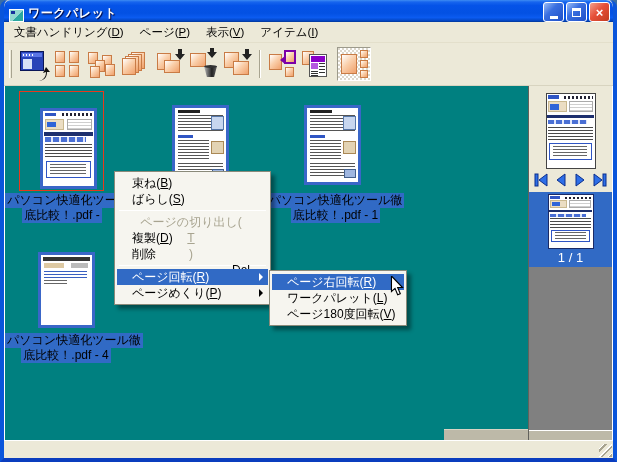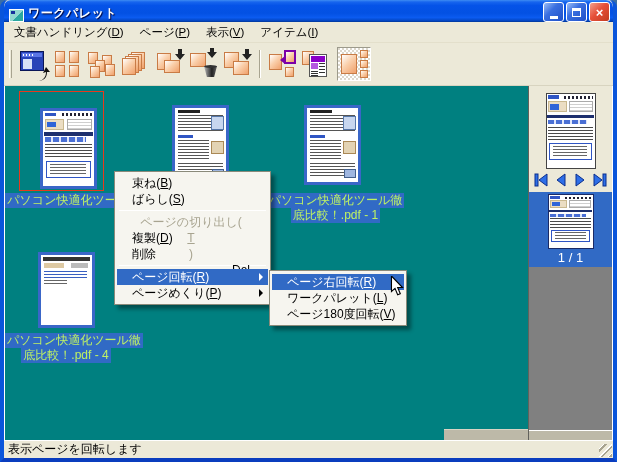--- a/index.html
+++ b/index.html
@@ -53,21 +53,21 @@
   .rp-nav .nbtn{width:17px;height:16px;display:flex;align-items:center;justify-content:center;}
   .rp-sel{background:#316AC5;flex:0 0 75px;display:flex;flex-direction:column;align-items:center;}
   .rp-selpage{width:46px;height:55px;background:#fff;border:1px solid #1a2a66;position:relative;overflow:hidden;margin-top:2px;}
   .rp-pagenum{color:#fff;font-size:13px;margin-top:1px;}
   .rp-gray{flex:1;background:#808080;}
   .rp-bstrip{flex:0 0 10px;background:#BDB9A8;border-top:1px solid #fff;}
   .bottom-strip{position:absolute;left:439px;right:0;bottom:0;height:11px;background:#BDB9A8;border-top:1px solid #D8D4C4;}
   
   .sel-rect{position:absolute;border:1px solid #E8391D;}
   .thumb{position:absolute;background:#fff;border:3px solid #3A66C8;overflow:hidden;}
-  .thumb-label{position:absolute;text-align:center;font-size:12px;line-height:15px;color:#bef264;white-space:nowrap;}
+  .thumb-label{position:absolute;text-align:center;font-size:12px;line-height:15px;color:#000000;white-space:nowrap;}
   .thumb-label span{background:#316AC5;padding:0 2px;display:inline-block;}
   
   .pm i{display:block;}
   .pg1 .a{position:absolute;left:4%;top:2%;width:22%;height:5%;background:#2F55C4;}
   .pg1 .b{position:absolute;right:3%;top:3%;width:60%;height:4%;background:repeating-linear-gradient(90deg,#223 0 2px,transparent 2px 4px);}
   .pg1 .c{position:absolute;left:4%;top:10%;width:38%;height:15%;background:#EBDDC3;border:1px solid #C9B88F;}
   .pg1 .e{position:absolute;left:8%;top:14%;width:18%;height:7%;background:#2F64D8;}
   .pg1 .d{position:absolute;right:3%;top:10%;width:50%;height:15%;background:repeating-linear-gradient(#fff 0 2px,#CFCFCF 2px 3px);border:1px solid #AAA;}
   .pg1 .f{position:absolute;left:2%;top:28%;width:96%;height:5%;background:#1D2F6E;}
   .pg1 .g{position:absolute;left:3%;top:35%;width:82%;height:6%;background:repeating-linear-gradient(90deg,#4A6FD4 0 6px,#DFE6FA 6px 8px);}
@@ -251,20 +251,21 @@
           <i class="d"></i>
           <i class="f"></i>
           <i class="g"></i>
           <i class="h"></i>
           <i class="i">
             <i></i>
           </i>
       </div>
       <div class="thumb-label" style="left:0;top:107px;width:114px;">
         <span>パソコン快適化ツー</span><br>
+        <span>底比較！.pdf -</span>
       </div>
 
       <div class="thumb pm pg2" style="left:167px;top:19px;width:57px;height:80px;">
         <i class="t"></i>
           <i class="l1"></i>
           <i class="m1"></i>
           <i class="h2"></i>
           <i class="l2"></i>
           <i class="m2"></i>
           <i class="l3"></i>
@@ -356,21 +357,20 @@
             </i>
         </div>
         <div class="rp-pagenum">1 / 1</div>
       </div>
       <div class="rp-gray"></div>
       <div class="rp-bstrip"></div>
     </div>
   </div>
 
   <div class="statusbar">
-    <span>表示ページを回転します</span>
     <div class="grip"></div>
   </div>
 
   <div class="menu cmenu">
     <div class="mi">
         <span>束ね(</span>
         <u>B</u>
         <span>)</span>
       </div>
     <div class="mi">

